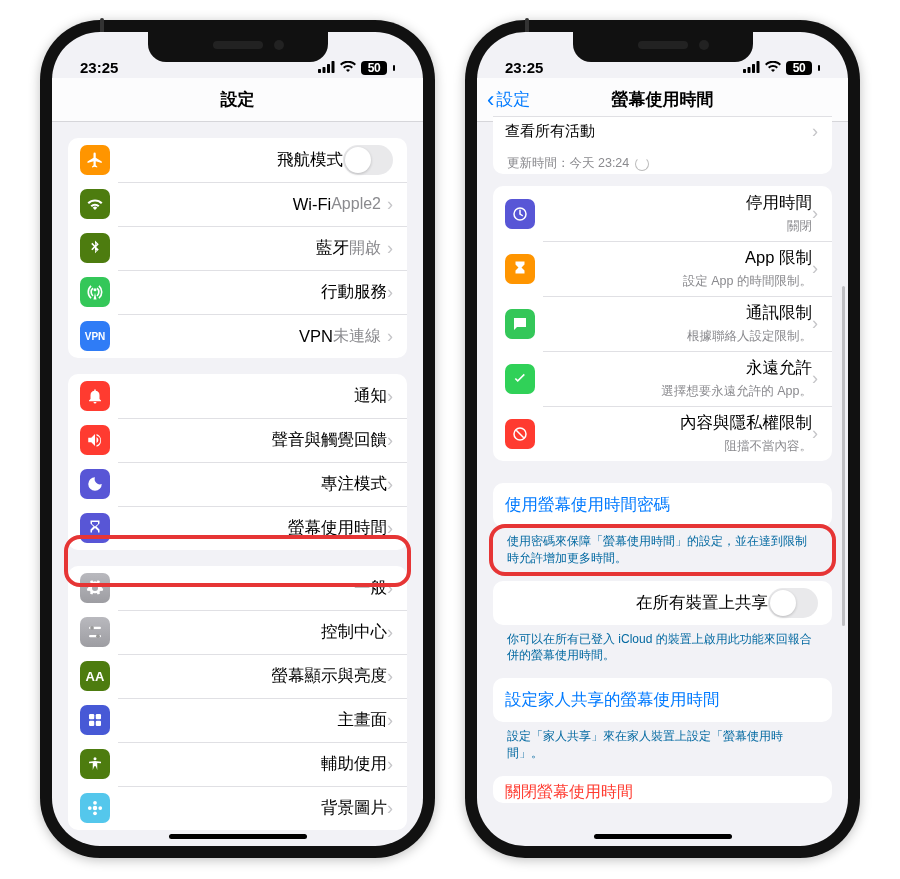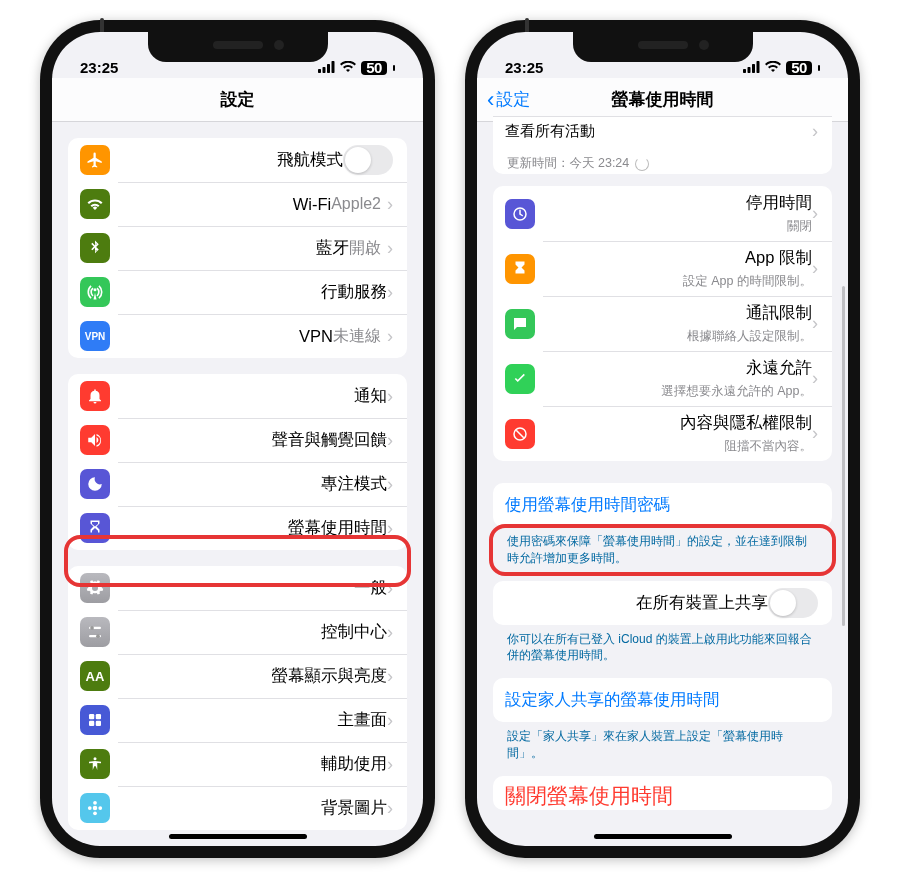--- a/index.html
+++ b/index.html
@@ -63,21 +63,21 @@
     justify-content: space-between;
     align-items:flex-end;
     padding: 0 28px 2px;
     font-size: 15px;
     font-weight: 600;
   }
   .status-right{ display:flex; gap:5px; align-items:center;}
   .battery-pill{
     display:inline-flex; align-items:center; justify-content:center;
     width:26px; height:14px; background:#000; border-radius:4px;
-    color:#fff; font-size:15px; font-weight:700; letter-spacing:-0.5px;
+    color:#fff; font-size:12px; font-weight:700; letter-spacing:-0.5px;
   }
   .battery-tip{ width:2px; height:6px; background:#000; border-radius:1px; margin-left:1px;}
   .nav-bar{
     background:#fcfcfd;
     border-bottom:1px solid #d6d6da;
     height:44px;
     display:flex;
     align-items:center;
     justify-content:center;
     position:relative;
@@ -183,21 +183,21 @@
     width:14px; height:14px; border:1.5px solid #bbb;
     border-top-color:transparent; border-radius:50%;
   }
   .home-ind{
     position:absolute; bottom:7px; left:50%;
     transform:translateX(-50%);
     width:138px; height:5px;
     background:#000; border-radius:3px;
   }
   .link-label{ color:#007aff; font-size:16.5px; }
-  .red-label{ color:#ff3b30; font-size:21px; }
+  .red-label{ color:#ff3b30; font-size:16px; }
   .scroll-ind{
     position:absolute; right:3px; top:170px;
     width:3px; height:340px;
     background:#c0c0c4; border-radius:2px;
   }
   .partial-top{
     margin:0 16px;
     background:#fff;
     border-radius:0 0 10px 10px;
     border-top:0.5px solid #e0e0e4;

